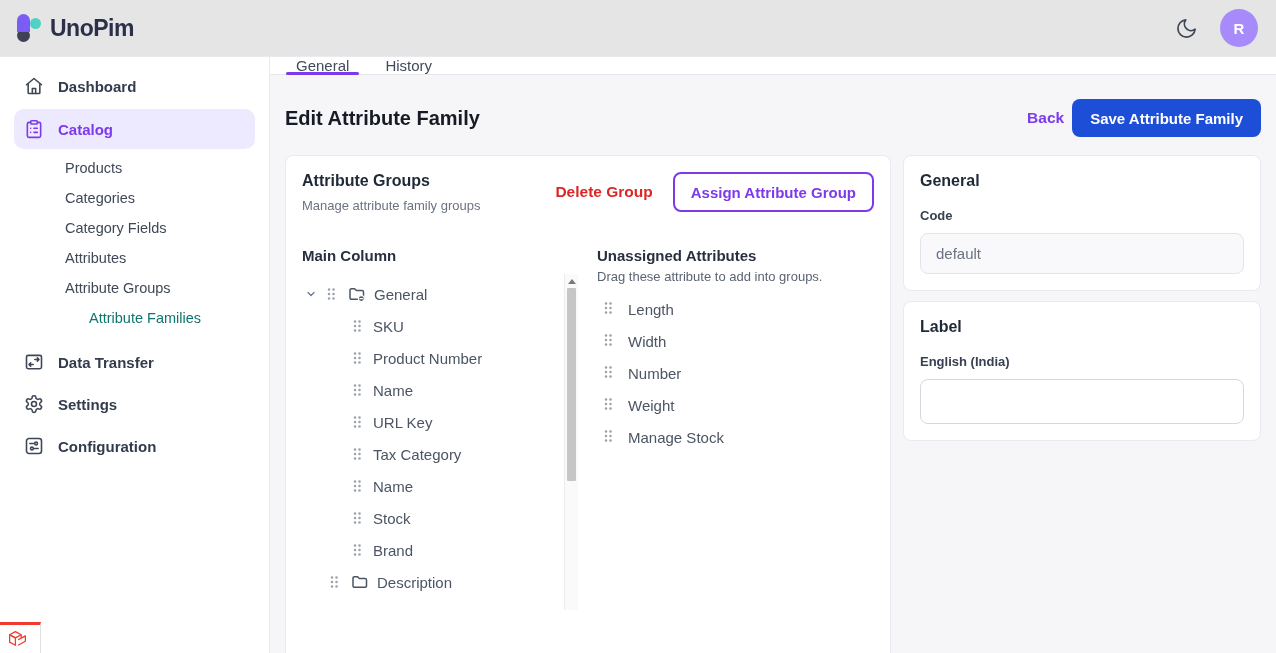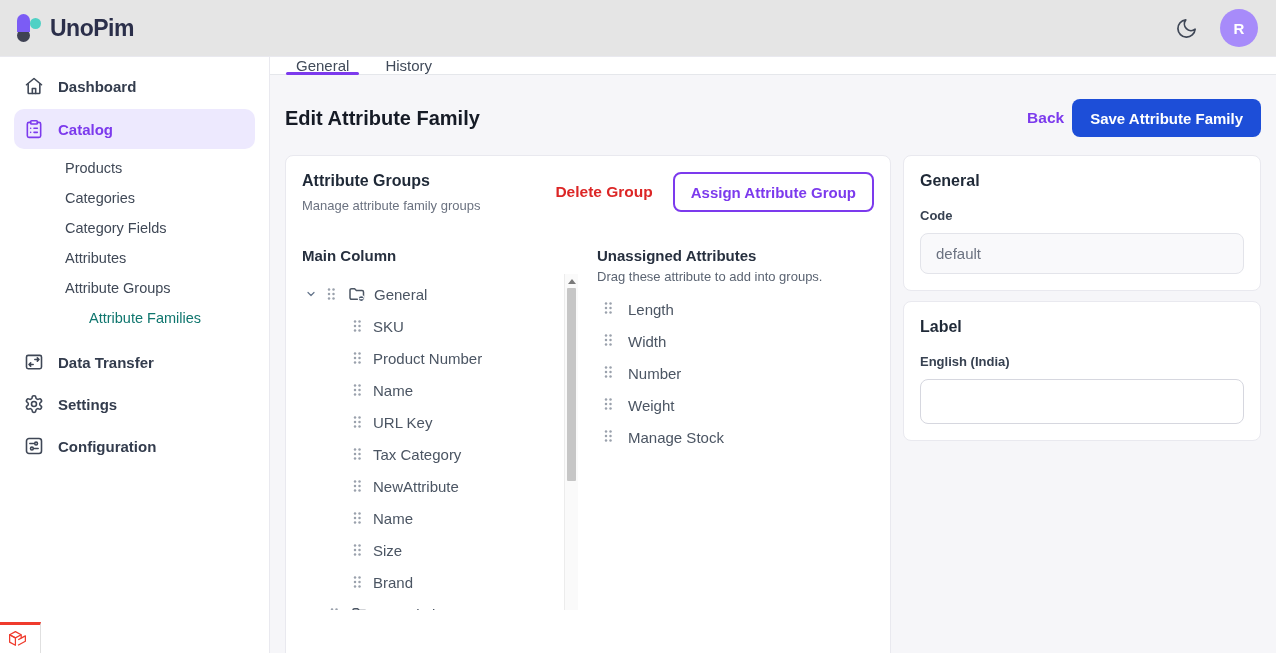--- a/index.html
+++ b/index.html
@@ -338,47 +338,34 @@
                   <span class="grip">
                       <svg width="10" height="14" viewBox="0 0 10 14" fill="#9aa1ac">
                         <circle cx="3" cy="2.5" r="1.25"></circle>
                         <circle cx="7.5" cy="2.5" r="1.25"></circle>
                         <circle cx="3" cy="7" r="1.25"></circle>
                         <circle cx="7.5" cy="7" r="1.25"></circle>
                         <circle cx="3" cy="11.5" r="1.25"></circle>
                         <circle cx="7.5" cy="11.5" r="1.25"></circle>
                       </svg>
                     </span>
-                  <span>NewAttribute</span>
-                </div>
-                <div class="tree-row child">
-                  <span class="grip">
-                      <svg width="10" height="14" viewBox="0 0 10 14" fill="#9aa1ac">
-                        <circle cx="3" cy="2.5" r="1.25"></circle>
-                        <circle cx="7.5" cy="2.5" r="1.25"></circle>
-                        <circle cx="3" cy="7" r="1.25"></circle>
-                        <circle cx="7.5" cy="7" r="1.25"></circle>
-                        <circle cx="3" cy="11.5" r="1.25"></circle>
-                        <circle cx="7.5" cy="11.5" r="1.25"></circle>
-                      </svg>
-                    </span>
                   <span>Name</span>
                 </div>
                 <div class="tree-row child">
                   <span class="grip">
                       <svg width="10" height="14" viewBox="0 0 10 14" fill="#9aa1ac">
                         <circle cx="3" cy="2.5" r="1.25"></circle>
                         <circle cx="7.5" cy="2.5" r="1.25"></circle>
                         <circle cx="3" cy="7" r="1.25"></circle>
                         <circle cx="7.5" cy="7" r="1.25"></circle>
                         <circle cx="3" cy="11.5" r="1.25"></circle>
                         <circle cx="7.5" cy="11.5" r="1.25"></circle>
                       </svg>
                     </span>
-                  <span>Size</span>
+                  <span>Stock</span>
                 </div>
                 <div class="tree-row child">
                   <span class="grip">
                       <svg width="10" height="14" viewBox="0 0 10 14" fill="#9aa1ac">
                         <circle cx="3" cy="2.5" r="1.25"></circle>
                         <circle cx="7.5" cy="2.5" r="1.25"></circle>
                         <circle cx="3" cy="7" r="1.25"></circle>
                         <circle cx="7.5" cy="7" r="1.25"></circle>
                         <circle cx="3" cy="11.5" r="1.25"></circle>
                         <circle cx="7.5" cy="11.5" r="1.25"></circle>

